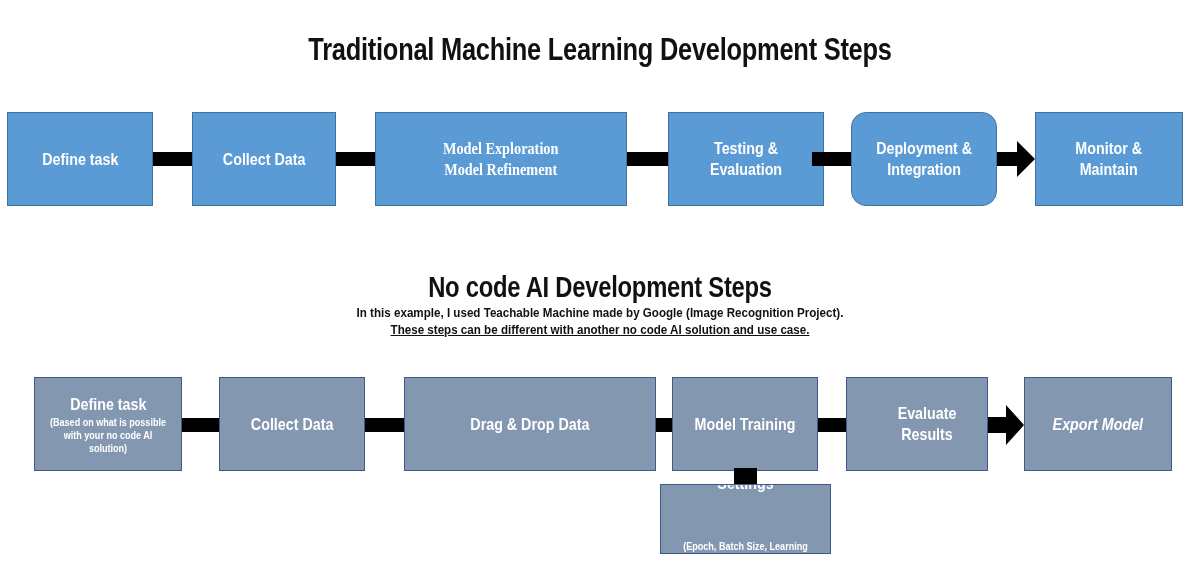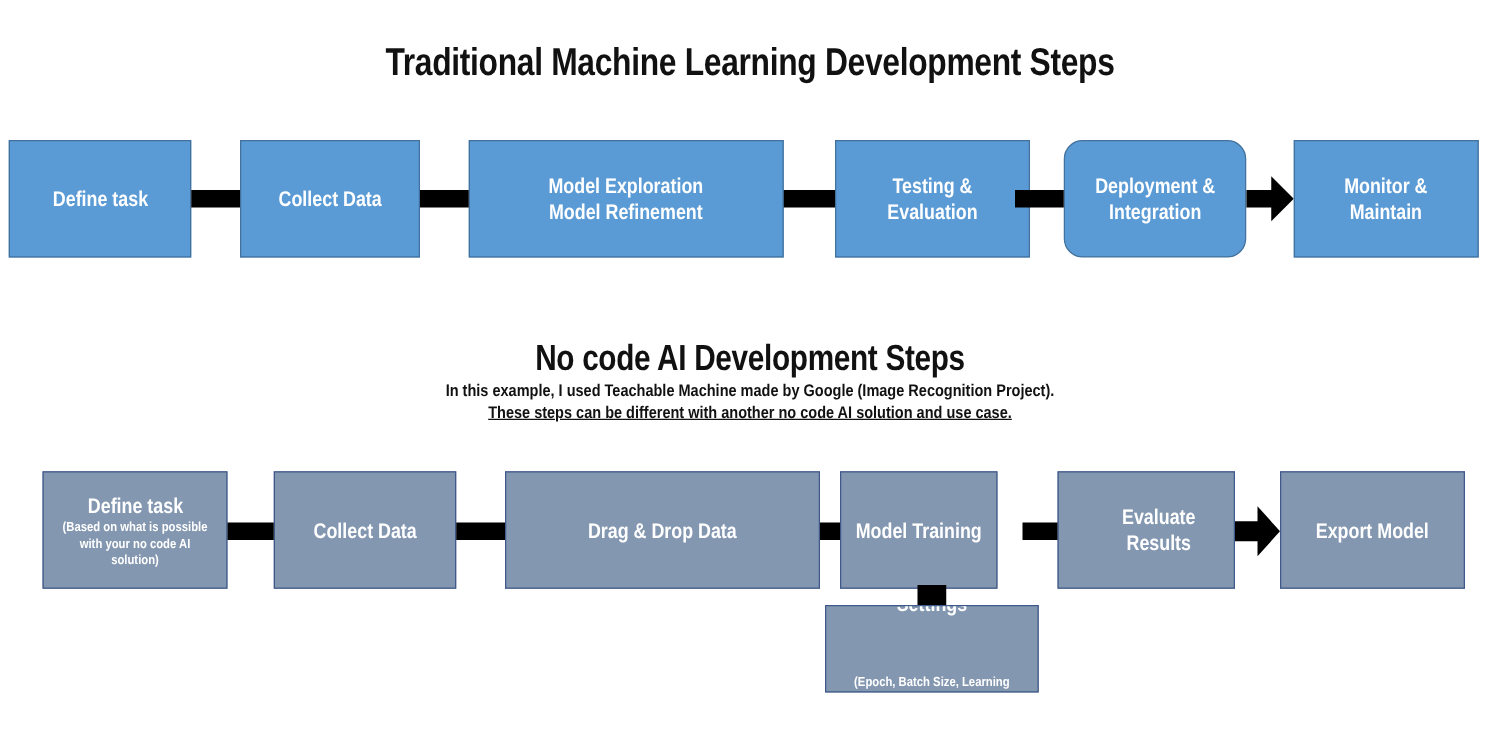--- a/index.html
+++ b/index.html
@@ -120,21 +120,21 @@
   <div class="section-title" id="title-traditional">Traditional Machine Learning Development Steps</div>
 
   <div class="flow-box blue" style="left:7px; top:112px; width:146px; height:94px;">
     <div class="box-label">Define task</div>
   </div>
 
   <div class="flow-box blue" style="left:192px; top:112px; width:144px; height:94px;">
     <div class="box-label">Collect Data</div>
   </div>
 
-  <div class="flow-box blue" style="left:375px; top:112px; width:252px; height:94px;">
+  <div class="flow-box blue" style="left:375px; top:112px; width:252px; height:94px;font-family:Liberation Serif, serif;">
     <div class="box-label">Model Exploration
 Model Refinement</div>
   </div>
 
   <div class="flow-box blue" style="left:668px; top:112px; width:156px; height:94px;">
     <div class="box-label">Testing &amp;
 Evaluation</div>
   </div>
 
   <div class="flow-box blue" style="left:851px; top:112px; width:146px; height:94px;border-radius:15px;">
@@ -171,29 +171,29 @@
   </div>
 
   <div class="flow-box slate" style="left:219px; top:377px; width:146px; height:94px;">
     <div class="box-label">Collect Data</div>
   </div>
 
   <div class="flow-box slate" style="left:404px; top:377px; width:252px; height:94px;">
     <div class="box-label">Drag &amp; Drop Data</div>
   </div>
 
-  <div class="flow-box slate" style="left:672px; top:377px; width:126px; height:94px;">
+  <div class="flow-box slate" style="left:672px; top:377px; width:146px; height:94px;">
     <div class="box-label">Model Training</div>
   </div>
 
   <div class="flow-box slate" style="left:846px; top:377px; width:142px; height:94px;padding-left:20px;">
     <div class="box-label">Evaluate Results</div>
   </div>
 
-  <div class="flow-box slate" style="left:1024px; top:377px; width:148px; height:94px;">
+  <div class="flow-box slate" style="left:1024px; top:377px; width:148px; height:94px;font-style:italic;">
     <div class="box-label">Export Model</div>
   </div>
 
   <div class="connector" style="left:182px; top:418px; width:37px; height:14px;"></div>
   <div class="connector" style="left:365px; top:418px; width:39px; height:14px;"></div>
   <div class="connector" style="left:656px; top:418px; width:16px; height:14px;"></div>
   <div class="connector" style="left:818px; top:418px; width:28px; height:14px;"></div>
 
   <div class="arrow" style="left:988px; top:404px; width:36px; height:42px;">
     <svg width="36" height="42" viewBox="0 0 36 42">

